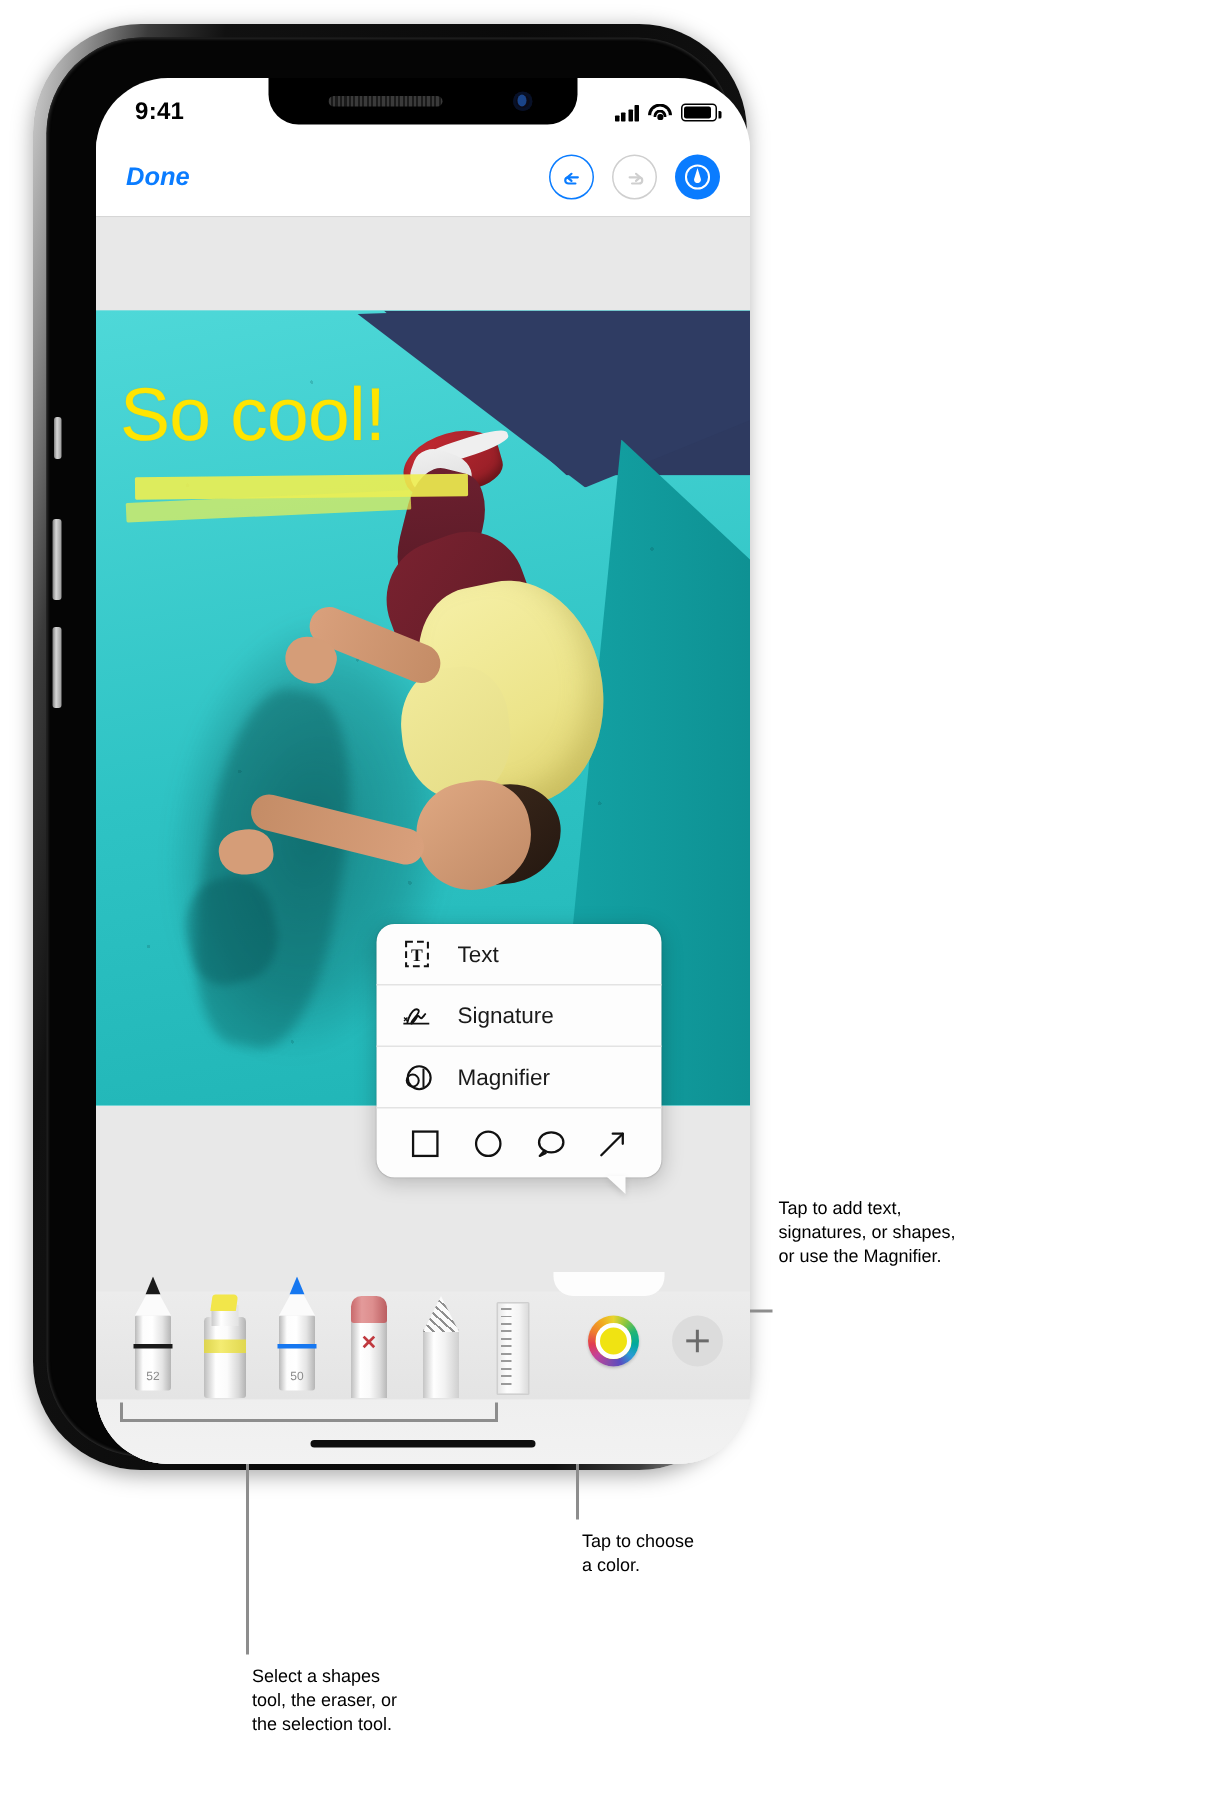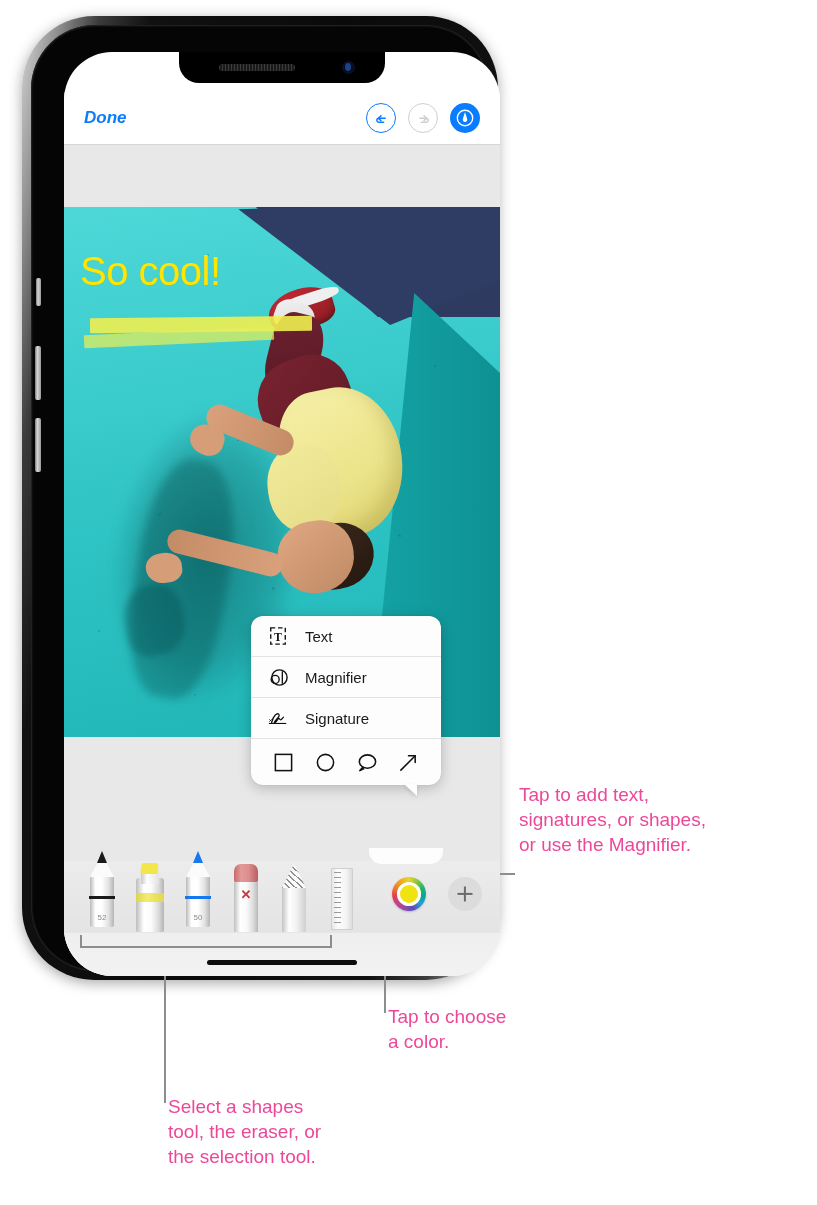--- a/index.html
+++ b/index.html
@@ -167,21 +167,21 @@
   .p-hand1 { position:absolute; left:8px; top:130px; width:34px; height:30px;
     background:#d59d78; border-radius:46% 40% 44% 50%; transform:rotate(18deg); }
   .p-arm2 { position:absolute; left:-16px; top:246px; width:118px; height:24px;
     background:linear-gradient(90deg,#c48c66,#d9a07c); border-radius:14px; transform:rotate(14deg); }
   .p-hand2 { position:absolute; left:-36px; top:258px; width:36px; height:30px;
     background:#d59d78; border-radius:44% 46% 40% 50%; transform:rotate(-8deg); }
 
   
   .so-cool {
     position:absolute; left:16px; top:44px;
-    font-size:40px; color:#ffe500; font-weight:400;
+    font-size:50px; color:#ffe500; font-weight:400;
     letter-spacing:-.5px; line-height:1;
     font-family:"Liberation Sans", sans-serif;
     text-shadow:0 0 1px rgba(180,160,0,.35);
   }
   .hl1 { position:absolute; left:26px; top:110px; width:222px; height:15px;
     background:#eeee50; opacity:.9; transform:rotate(-.6deg); border-radius:1px; }
   .hl2 { position:absolute; left:20px; top:124px; width:190px; height:13px;
     background:#e8ee58; opacity:.72; transform:rotate(-2.6deg); border-radius:1px; }
 
   
@@ -270,21 +270,21 @@
   .add-btn::before,.add-btn::after{ content:""; position:absolute; left:50%; top:50%; background:#6b6b6b; }
   .add-btn::before{ width:15px;height:2.2px; transform:translate(-50%,-50%); }
   .add-btn::after{ width:2.2px;height:15px; transform:translate(-50%,-50%); }
 
   .sel-bracket { position:absolute; left:16px; top:74px; width:252px; height:13px;
     border:2px solid #8d8d8d; border-top:none; }
   .home-indicator { position:absolute; left:50%; transform:translateX(-50%); bottom:11px;
     width:150px; height:5px; border-radius:3px; background:#0d0d0d; }
 
   
-  .callout { position:absolute; font-size:19px; color:#ec4899; line-height:1.32; white-space:pre-line; }
+  .callout { position:absolute; font-size:12px; color:#000000; line-height:1.32; white-space:pre-line;margin-top:16px; }
   .c-right { left:519px; top:782px; }
   .c-color { left:388px; top:1004px; }
   .c-tools { left:168px; top:1094px; }
   .lead { position:absolute; background:#8d8d8d; }
 </style>
 </head>
 <body>
 
 <div id="root">
 
@@ -295,20 +295,39 @@
     <div class="side-btn btn-voldn"></div>
     <div class="side-btn btn-power"></div>
 
     <div class="screen">
 
       <div class="notch">
         <div class="speaker"></div>
         <div class="camera"></div>
       </div>
 
+      <div class="status-bar">
+        <div class="status-time">9:41</div>
+        <div class="status-right">
+          <div class="signal">
+              <i></i>
+              <i></i>
+              <i></i>
+              <i></i>
+            </div>
+          <div class="wifi">
+              <span class="w1"></span>
+              <span class="w2"></span>
+              <span class="w3"></span>
+            </div>
+          <div class="battery">
+              <i></i>
+            </div>
+        </div>
+      </div>
 
       <div class="nav-bar">
         <div class="done-btn">Done</div>
         <div class="nav-actions">
           <div class="circ-btn circ-outline">
             <svg width="17" height="17" viewBox="0 0 20 20">
               <path d="M12.5 14.5H7.2c-1.6 0-2.7-1-2.7-2.4s1.1-2.4 2.7-2.4h7.2" fill="none" stroke="#0a7cff" stroke-width="1.7" stroke-linecap="round"></path>
               <path d="M9.4 6.9 6.2 9.7l3.2 2.8" fill="none" stroke="#0a7cff" stroke-width="1.7" stroke-linecap="round" stroke-linejoin="round"></path>
             </svg>
           </div>
@@ -365,37 +384,37 @@
             <span class="popup-icon">
               <svg width="22" height="20" viewBox="0 0 24 22">
                 <path d="M4 2h16v18H4z" fill="none" stroke="#111" stroke-width="1.5" stroke-dasharray="5 3"></path>
                 <text x="12" y="16" font-size="13" font-family="Liberation Serif, serif" font-weight="bold" text-anchor="middle" fill="#111">T</text>
               </svg>
             </span>
             <span class="popup-label">Text</span>
           </div>
           <div class="popup-item">
             <span class="popup-icon">
+              <svg width="24" height="20" viewBox="0 0 26 22">
+                <path d="M3 17h19" stroke="#111" stroke-width="1.2" fill="none"></path>
+                <path d="M6 16c2-8 6-11 8-9s-4 6-5 9 3-2 4-4 2 1 3 1 2-2 3-3" stroke="#111" stroke-width="1.4" fill="none" stroke-linecap="round"></path>
+                <path d="M3.5 12.5l2.5 2.5M6 12.5l-2.5 2.5" stroke="#111" stroke-width="1" fill="none"></path>
+              </svg>
+            </span>
+            <span class="popup-label">Signature</span>
+          </div>
+          <div class="popup-item">
+            <span class="popup-icon">
               <svg width="23" height="21" viewBox="0 0 24 22">
                 <circle cx="13" cy="11" r="8" fill="none" stroke="#111" stroke-width="1.5"></circle>
                 <circle cx="8.5" cy="13" r="4.2" fill="none" stroke="#111" stroke-width="1.4"></circle>
                 <path d="M16 4.5v13" stroke="#111" stroke-width="1.4" fill="none"></path>
               </svg>
             </span>
             <span class="popup-label">Magnifier</span>
-          </div>
-          <div class="popup-item">
-            <span class="popup-icon">
-              <svg width="24" height="20" viewBox="0 0 26 22">
-                <path d="M3 17h19" stroke="#111" stroke-width="1.2" fill="none"></path>
-                <path d="M6 16c2-8 6-11 8-9s-4 6-5 9 3-2 4-4 2 1 3 1 2-2 3-3" stroke="#111" stroke-width="1.4" fill="none" stroke-linecap="round"></path>
-                <path d="M3.5 12.5l2.5 2.5M6 12.5l-2.5 2.5" stroke="#111" stroke-width="1" fill="none"></path>
-              </svg>
-            </span>
-            <span class="popup-label">Signature</span>
           </div>
           <div class="shapes-row">
             <span class="shape">
               <svg width="21" height="21" viewBox="0 0 22 22">
                   <rect x="2.5" y="2.5" width="17" height="17" fill="none" stroke="#111" stroke-width="1.6"></rect>
                 </svg>
             </span>
             <span class="shape">
               <svg width="21" height="21" viewBox="0 0 22 22">
                   <circle cx="11" cy="11" r="8.5" fill="none" stroke="#111" stroke-width="1.6"></circle>

